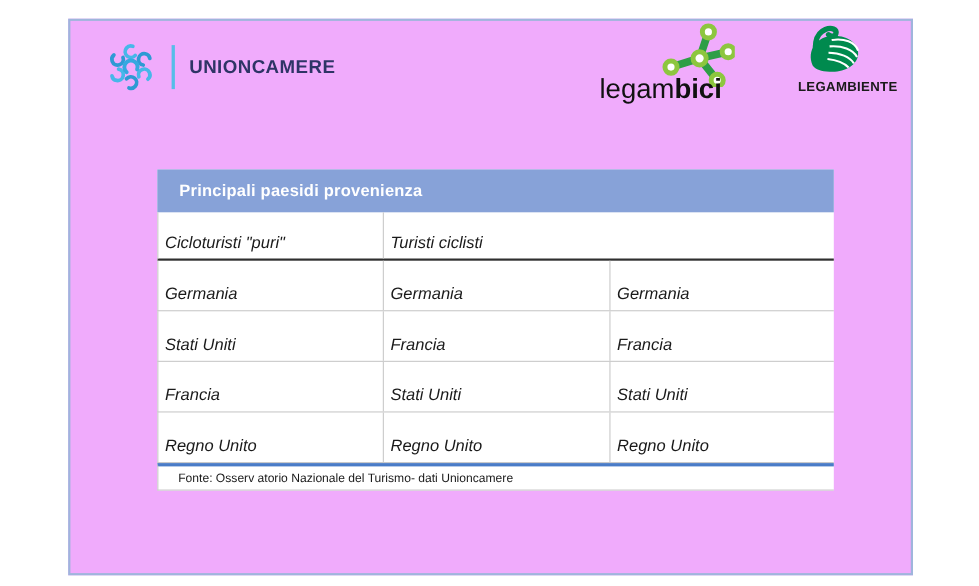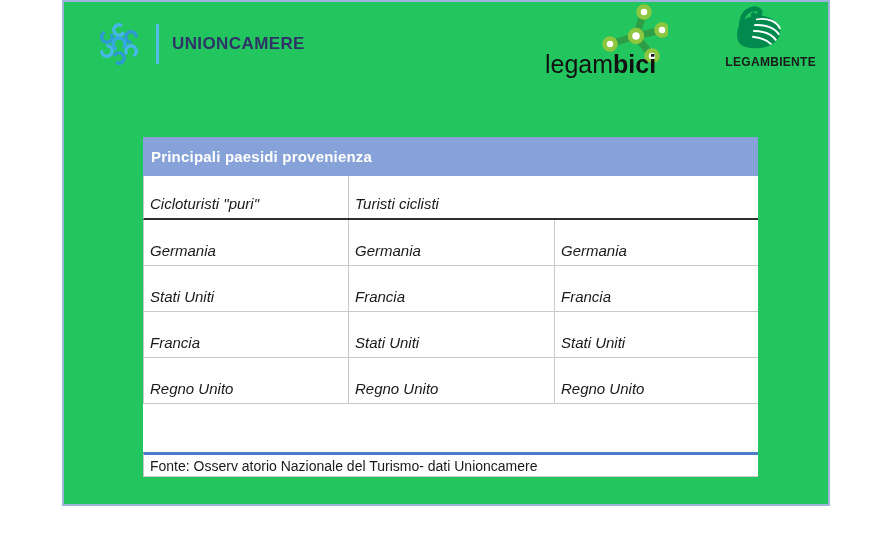--- a/index.html
+++ b/index.html
@@ -1,20 +1,20 @@
 <!DOCTYPE html>
 <html style="--header-bg: #87A2D8; --accent-line: #4A7CC7; --frame-border: #9FB5DC; --swirl-blue-light: #47B7E9; --swirl-blue-dark: #2E9AD4; --crank-ring-green: #8DC63F; --crank-bar-green: #2E9E46; --swan-green: #008A4E;"><head>
 <meta charset="utf-8">
 <style>
   html, body { margin:0; padding:0; background:#ffffff; }
   body { font-family:"Liberation Sans", sans-serif; }
   .canvas { position:relative; width:890px; height:533px; background:#ffffff; overflow:hidden; }
   .frame {
-    position:absolute; left:62px; top:0; width:768px; height:506px;
-    border:2px solid var(--frame-border, #9FB5DC); background:#22c55e; box-sizing:border-box;
+    position:absolute; left:62px; top:17px; width:768px; height:506px;
+    border:2px solid var(--frame-border, #9FB5DC); background:#f0abfc; box-sizing:border-box;
   }
 
   
   .logo { position:absolute; display:flex; align-items:center; }
   .logo-unioncamere { left:31px; top:18px; }
   .logo-isnart { left:290px; top:20px; }
   .vbar { width:3px; height:40px; background:#56BDE8; margin:0 13px; }
   .wordmark-navy { font-size:17px; font-weight:bold; letter-spacing:0.4px; color:#2E3466; }
   .wordmark-isnart { color:#1C3D6E; }
 
@@ -25,37 +25,37 @@
 
   .logo-legambiente { position:absolute; left:636px; top:2px; width:116px; height:80px; text-align:right; }
   .legambiente-swan { display:block; margin:0 auto; }
   .legambiente-text { display:block; margin-top:1px; font-size:12px; font-weight:bold; color:#1a1a1a; letter-spacing:0.3px; }
 
   
   .tbl { position:absolute; left:79px; top:135px; width:615px; background:#ffffff; }
   .tbl-title {
     height:39px; background:var(--header-bg, #87A2D8); color:#ffffff;
     font-size:15px; font-weight:bold; display:flex; align-items:center;
-    padding-left:8px; box-sizing:border-box; letter-spacing:0.2px;
+    padding-left:20px; box-sizing:border-box; letter-spacing:0.2px;
   }
   .tbl-head, .tbl-row { display:grid; grid-template-columns:204px 206px 1fr; border-left:1px solid #C9C9C9; box-sizing:border-box; }
   .tbl-head { height:44px; border-bottom:2px solid #2F2F2F; }
   .tbl-head > div, .tbl-row > div {
     display:flex; align-items:flex-end; padding:0 0 6px 6px;
     font-size:15px; color:#1A1A1A; box-sizing:border-box; overflow:hidden; white-space:nowrap;
   }
   .tbl-head > div:nth-child(n+2), .tbl-row > div:nth-child(n+2) { border-left:1px solid #C9C9C9; }
   .col-italic { font-style:italic; }
   .tbl-row { height:46px;font-style:italic; }
   .tbl-row:not(:last-of-type) { border-bottom:1px solid #C9C9C9; }
   .tbl-source {
     border-top:3px solid var(--accent-line, #4A7CC7);
     border-bottom:1px solid #C9C9C9; border-left:1px solid #C9C9C9;
-    height:25px; display:flex; align-items:center; padding-left:6px;
-    font-size:14px; color:#1A1A1A; box-sizing:border-box;margin-top:48px;
+    height:25px; display:flex; align-items:center; padding-left:18px;
+    font-size:11px; color:#1A1A1A; box-sizing:border-box;
   }
 </style>
 </head>
 <body>
 
 <div class="canvas">
   <div class="frame">
 
     <div class="logo logo-unioncamere">
       <svg width="48" height="48" viewBox="0 0 48 48">

